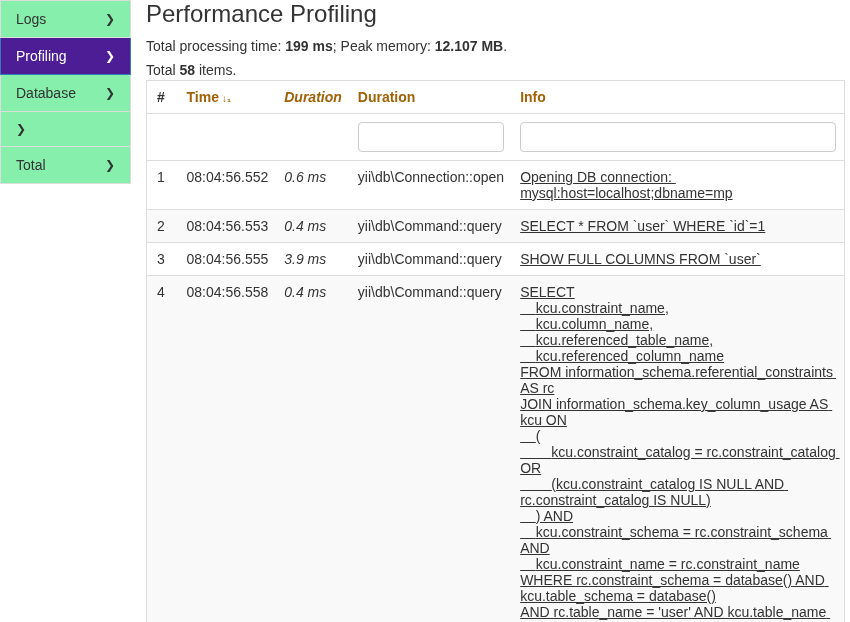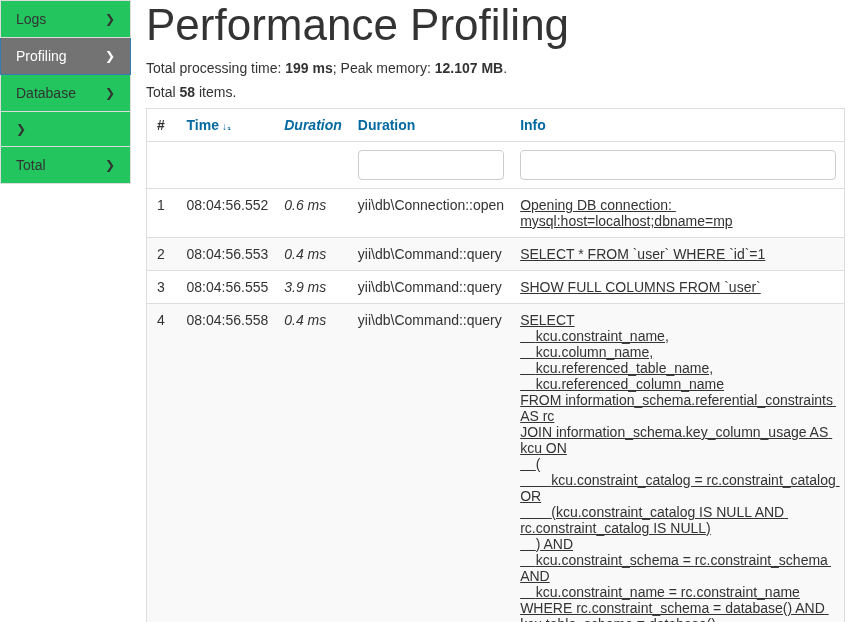--- a/index.html
+++ b/index.html
@@ -1,31 +1,31 @@
 <!DOCTYPE html>
 <html><head>
   <meta charset="utf-8">
   <style>
     * { box-sizing: border-box; margin: 0; padding: 0; }
     body { font-family: -apple-system, "Helvetica Neue", Helvetica, Arial, sans-serif; font-size: 14px; color: #333; background: #fff; }
     .container { display: flex; }
     .sidebar { width: 131px; margin-right: 15px; }
-    .sidebar-item { display: flex; justify-content: space-between; align-items: center; padding: 10px 15px; border: 1px solid #ddd; border-top: none; background: #22c55e; cursor: pointer; color: #333; }
+    .sidebar-item { display: flex; justify-content: space-between; align-items: center; padding: 10px 15px; border: 1px solid #ddd; border-top: none; background: #86efac; cursor: pointer; color: #333; }
     .sidebar-item:first-child { border-top: 1px solid #ddd; }
-    .sidebar-item.active { background: #737373; color: #fff; border-color: #337ab7; }
+    .sidebar-item.active { background: #4c1d95; color: #fff; border-color: #337ab7; }
     .sidebar-item .chevron { font-size: 12px; }
     .main { flex: 1; padding-right: 5px; }
-    h1 { font-size: 44px; font-weight: 500; margin-bottom: 10px; }
+    h1 { font-size: 24px; font-weight: 500; margin-bottom: 10px; }
     .summary { margin-bottom: 8px; }
     .summary b { font-weight: bold; }
-    .total-items { margin-bottom: 8px; }
+    .total-items { margin-bottom: 2px; }
     table { width: 100%; border-collapse: collapse; border: 1px solid #ddd; }
     th, td { padding: 8px; text-align: left; border-top: 1px solid #ddd; vertical-align: top; font-size: 14px; }
     th { font-weight: bold; }
-    th a { color: #0369a1; text-decoration: none; cursor: pointer; text-align: center; }
+    th a { color: #a16207; text-decoration: none; cursor: pointer; text-align: center; }
     th:first-child, td:first-child { width: 32px; padding-left: 10px; }
     th.time-col, td.time-col { width: 85px; }
     th.duration-col, td.duration-col { width: 70px; font-style: italic; }
     th.category-col, td.category-col { width: 145px; }
     tbody tr:nth-child(odd) { background: #f9f9f9; }
     tbody tr.filter-row { background: #fff; }
     .filter-input { width: 100%; padding: 6px 10px; border: 1px solid #ccc; border-radius: 4px; font-size: 14px; }
     .info-cell { white-space: pre-wrap; font-family: inherit; text-decoration: underline; }
     .sort-icon { font-size: 10px; margin-left: 3px; }
   </style>

